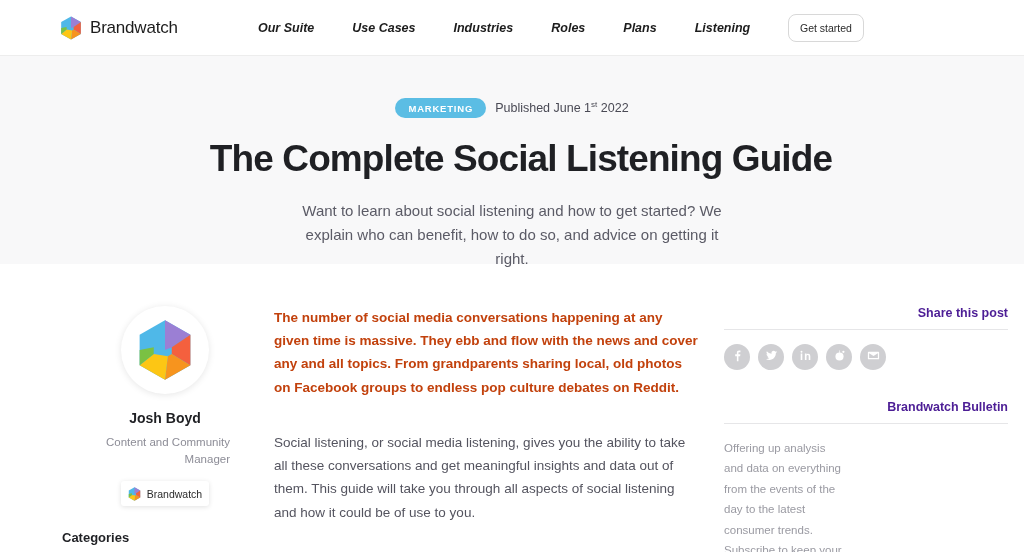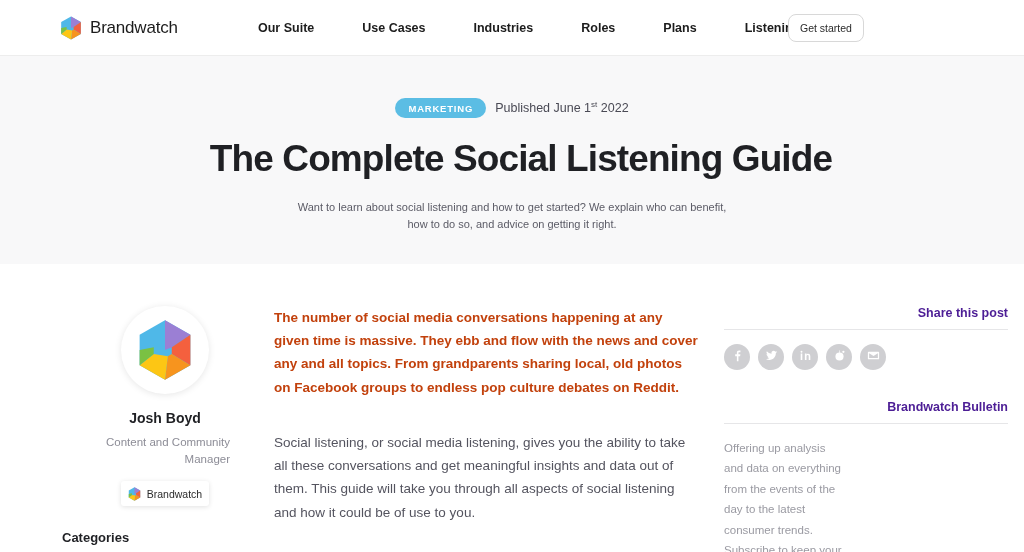--- a/index.html
+++ b/index.html
@@ -30,21 +30,22 @@
   }
   .brand-name {
     font-size: 17px;
     color: #1c1c1c;
     letter-spacing: -0.2px;
   }
   .nav-links {
     position: absolute;
     left: 258px;
     display: flex;
-    gap: 48px;
+    gap: 38px;
+    font-style: italic;
   }
   .nav-link {
     font-size: 12.5px;
     color: #1c1c1c;
     font-weight: 600;
     cursor: pointer;
     white-space: nowrap;
   }
   .get-started {
     position: absolute;
@@ -102,21 +103,21 @@
   .hero-title {
     font-size: 37px;
     font-weight: bold;
     color: #1f2024;
     letter-spacing: -0.9px;
     line-height: 1.15;
     margin-bottom: 18px;
     margin-left: 18px;
   }
   .hero-sub {
-    font-size: 11px;
+    font-size: 15px;
     color: #5b5b66;
     line-height: 1.6;
     width: 440px;
     margin: 0 auto;
   }
 
   
   .content {
     display: flex;
     padding-top: 42px;

